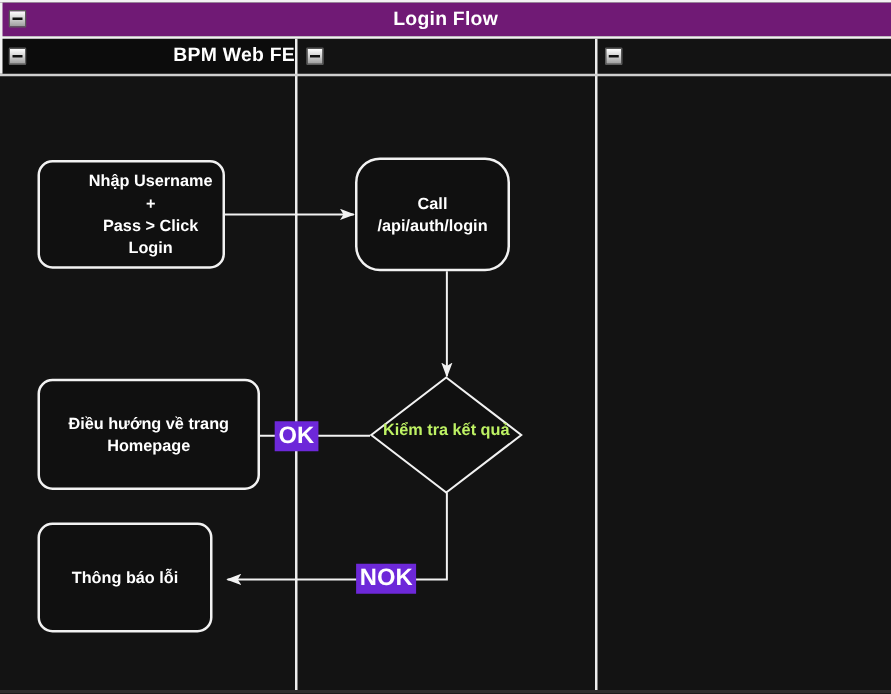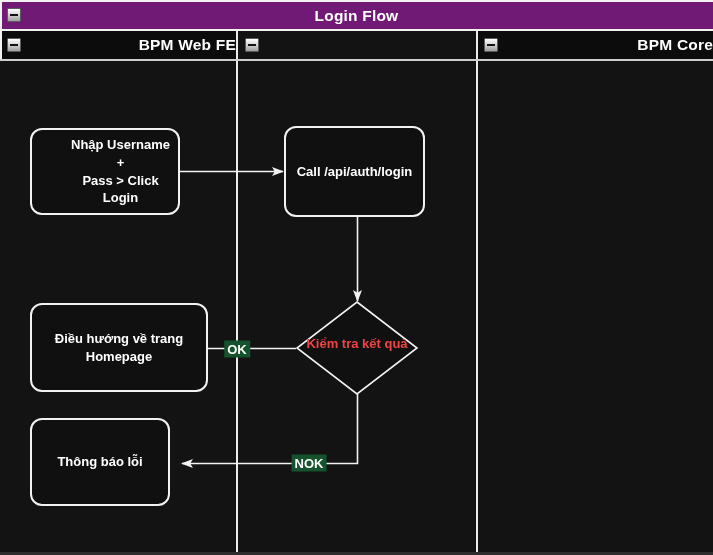--- a/index.html
+++ b/index.html
@@ -45,33 +45,33 @@
   .minus{width:8px;height:2px;background:#111111;}
 
   
   .node{
     border:2px solid #f2f2f2;border-radius:12px;background:#101010;
     color:#ffffff;font-size:13px;font-weight:bold;line-height:1.35;
     display:flex;align-items:center;justify-content:center;text-align:center;
     white-space:pre-line;z-index:3;padding:4px;
   }
   .node-credentials{left:30px;top:128px;width:150px;height:87px;padding-left:35px;}
-  .node-call-api{left:284px;top:126px;width:141px;height:91px;}
+  .node-call-api{left:284px;top:126px;width:124px;height:91px;border-radius:20px;}
   .node-redirect{left:30px;top:303px;width:178px;height:89px;}
   .node-error{left:30px;top:418px;width:140px;height:88px;}
 
   .diamond-label{
-    left:297px;top:336px;width:120px;color:#ef4444;
+    left:297px;top:336px;width:120px;color:#bef264;
     font-size:13px;font-weight:bold;text-align:center;z-index:4;
   }
 
   .edges-svg{left:0;top:0;width:713px;height:555px;z-index:2;}
 
   .edge-label{
-    color:#ffffff;font-size:13px;font-weight:bold;background:#14532d;
+    color:#ffffff;font-size:19px;font-weight:bold;background:#6d28d9;
     padding:1px 3px;transform:translate(-50%,-50%);z-index:4;white-space:nowrap;cursor:default;
   }
   .edge-label-ok{left:237px;top:349px;}
   .edge-label-nok{left:309px;top:463px;}
 </style>
 </head>
 <body>
 
 <div class="canvas">
 
@@ -80,23 +80,20 @@
     <span class="pool-title">Login Flow</span>
   </div>
   <div class="abs collapse-btn" style="left:7px;top:8px;">
     <span class="minus"></span>
   </div>
   <div class="abs title-sep"></div>
   <div class="abs left-sliver"></div>
 
   <div class="abs hcell hcell-1">
     <span class="lane-title">BPM Web FE</span>
-  </div>
-  <div class="abs hcell hcell-3">
-    <span class="lane-title">BPM Core</span>
   </div>
   <div class="abs collapse-btn" style="left:7px;top:38px;">
     <span class="minus"></span>
   </div>
   <div class="abs collapse-btn" style="left:245px;top:38px;">
     <span class="minus"></span>
   </div>
   <div class="abs collapse-btn" style="left:484px;top:38px;">
     <span class="minus"></span>
   </div>

